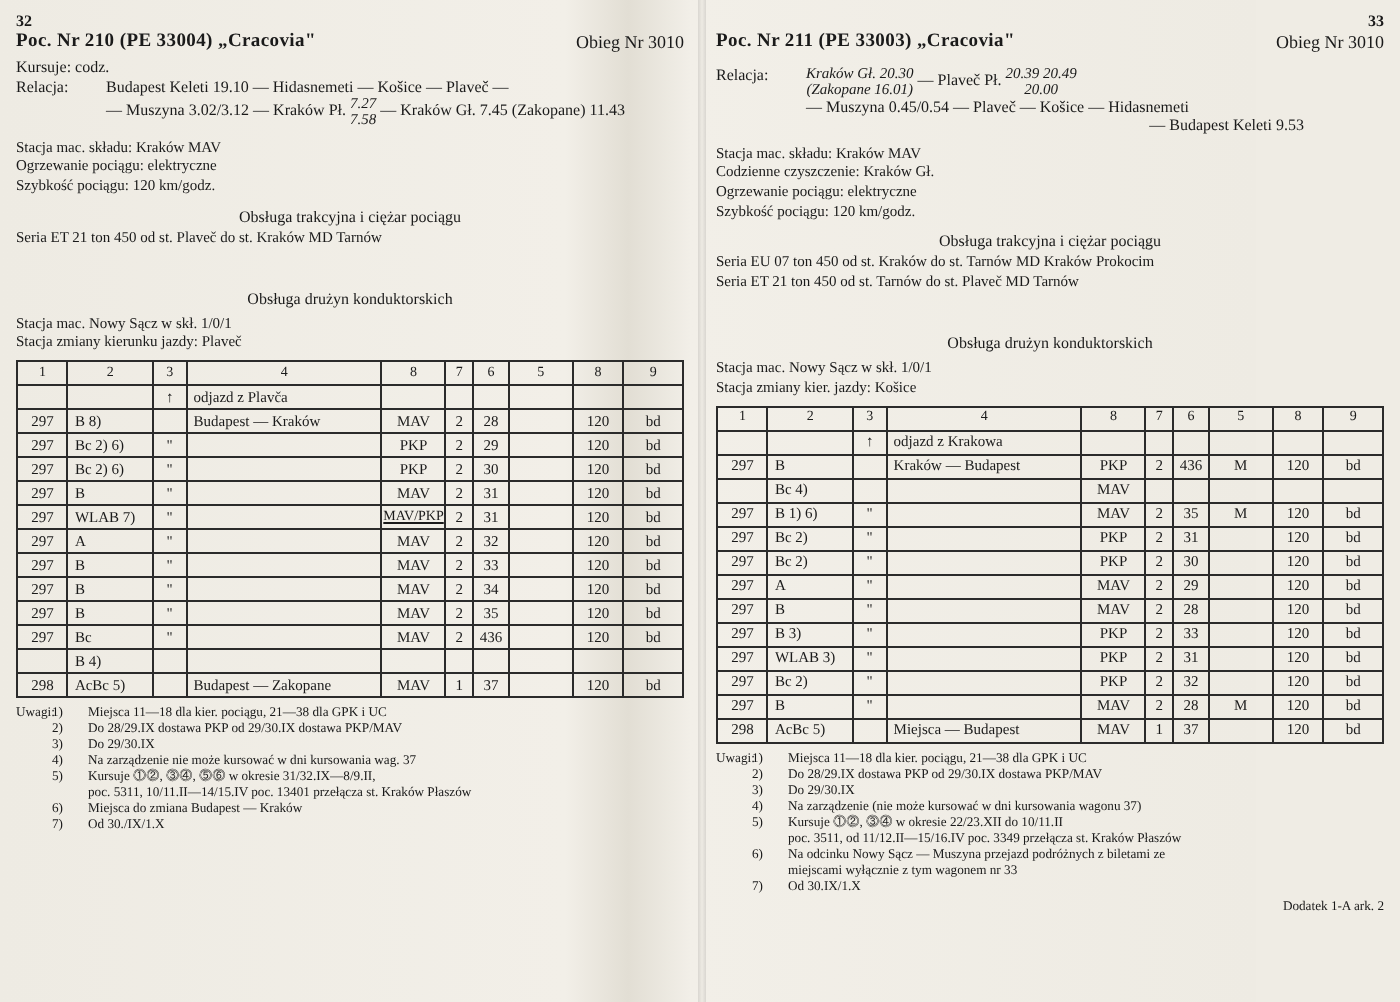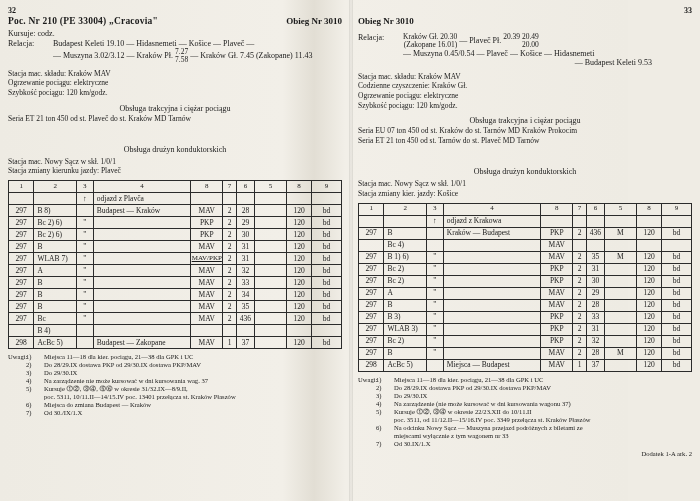--- a/index.html
+++ b/index.html
@@ -30,29 +30,29 @@
     font-size:8px;font-weight:bold;
   }
   .folio.l{text-align:left;}
   .folio.r{text-align:right;}
 
   .hdrline{
     display:flex;justify-content:space-between;align-items:flex-start;
     margin-top:1px;
   }
   .train-title{font-size:9.5px;font-weight:bold;letter-spacing:.2px;}
-  .oblieg{font-size:9px;font-weight:bold;}
+  .oblieg{font-size:9px;font-weight:normal;}
 
   .kursuje{font-size:8px;margin-top:3px;}
   .relacja-block{font-size:8px;margin-top:1px;position:relative;}
   .rel-row{display:flex;align-items:flex-start;}
   .rel-label{width:45px;font-weight:normal;}
   .rel-main{flex:1;}
   .rel-sub{padding-left:45px;}
-  .tiny-pair{display:inline-block;vertical-align:middle;line-height:1.05;font-size:7.5px;text-align:right;}
+  .tiny-pair{display:inline-block;vertical-align:middle;line-height:1.05;font-size:7.5px;text-align:center;font-style:italic;}
 
   .info{font-size:7.5px;margin-top:5px;line-height:1.28;}
   .info div{white-space:nowrap;}
 
   .sec-title{font-size:8px;text-align:center;margin-top:6px;}
   .sec-line{font-size:7.5px;margin-top:1px;}
   .sec-title2{font-size:8px;text-align:center;margin-top:22px;}
   .stacja{font-size:7.5px;margin-top:3px;line-height:1.3;}
 
   table.grid{
@@ -352,20 +352,21 @@
           <div class="n">7)</div>
         <div class="t">Od 30./IX/1.X</div>
         </div>
     </div>
   </div>
 
   <div class="sheet right">
     <div class="folio r">33</div>
 
     <div class="hdrline">
+      <div class="train-title">Poc. Nr 211 (PE 33003) „Cracovia"</div>
       <div class="oblieg">Obieg Nr 3010</div>
     </div>
 
     <div class="relacja-block" style="margin-top:7px;">
       <div class="rel-row">
         <div class="rel-label">Relacja:</div>
         <div class="rel-main">
           <span class="tiny-pair">
             <span>Kraków Gł. 20.30</span><br>
             <span>(Zakopane 16.01)</span>

